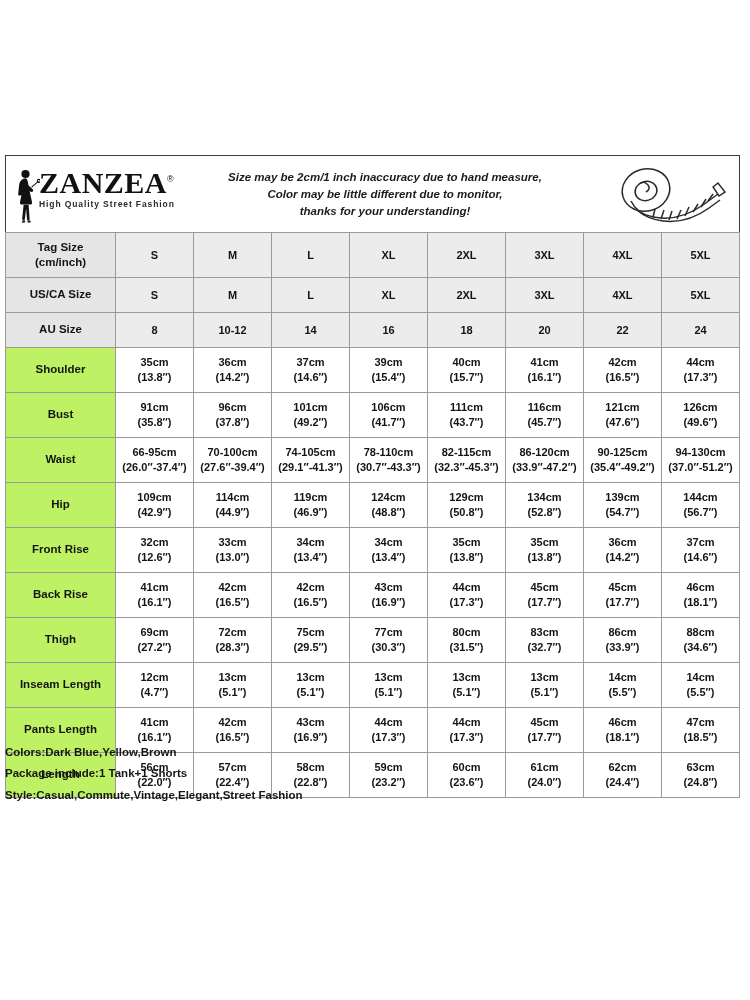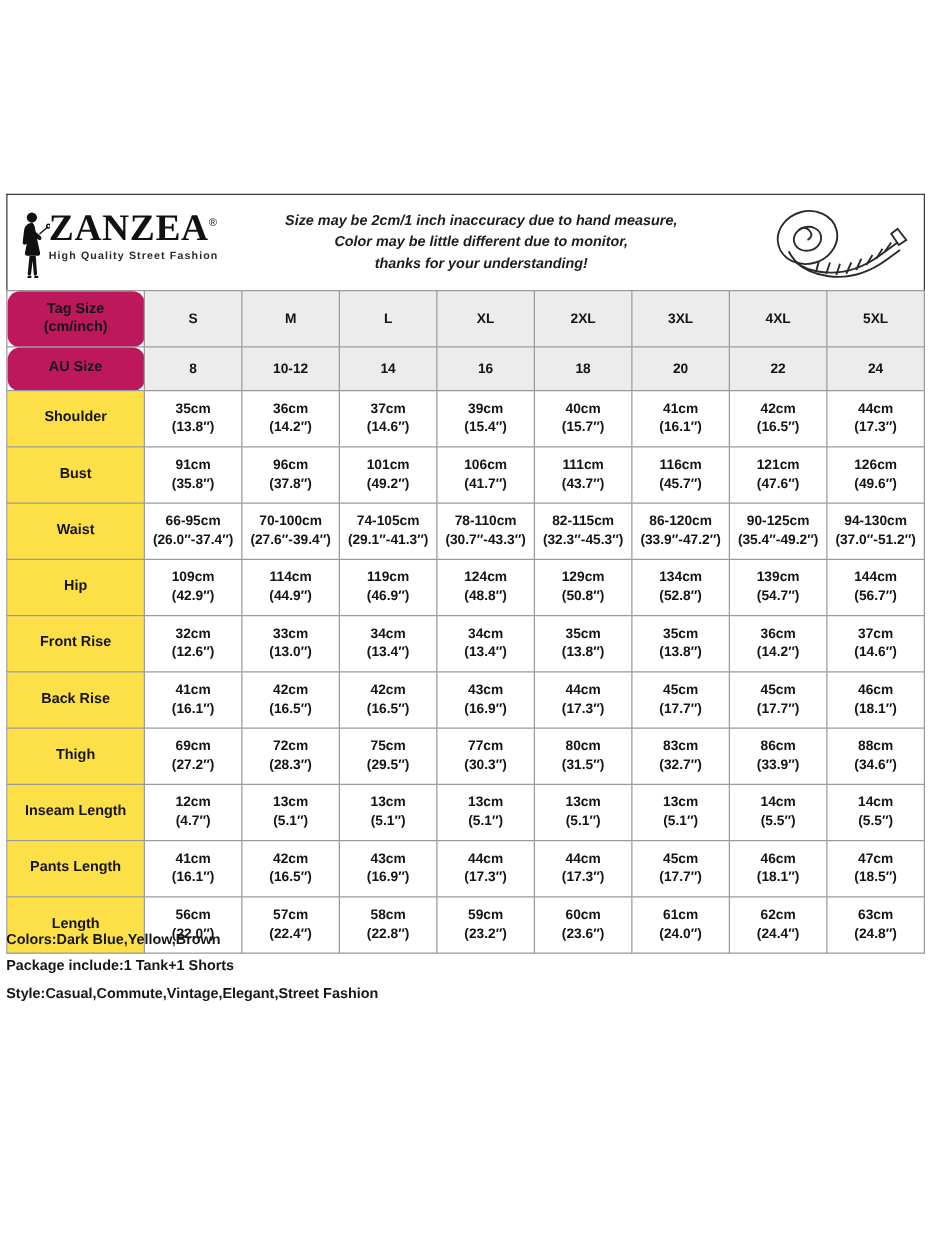--- a/index.html
+++ b/index.html
@@ -118,32 +118,31 @@
     text-align: center;
     vertical-align: middle;
     font-size: 11px;
     font-weight: 700;
     color: #141414;
     padding: 3px 1px;
     line-height: 1.32;
     background: #ffffff;
   }
   table.size-table td.rowlabel {
-    background: #fde047;
+    background: #bef264;
     width: 105px;
     font-size: 11.5px;
     padding: 3px 2px;
   }
   table.size-table tr.sizerow td {
     background: #ececec;
     height: 28px;
   }
   table.size-table tr.sizerow td.rowlabel {
-    background: #be185d;
-    border-radius: 10px;
+    background: #e5e5e5;
   }
   table.size-table tr.tagrow td { height: 38px; }
   table.size-table tr.measure td { height: 38px; }
 
   .cm { display: block; }
   .inch { display: block; }
 
   
   table.size-table {
     border: 1px solid #3d3d3d;
@@ -225,20 +224,31 @@
         <td>S</td>
         <td>M</td>
         <td>L</td>
         <td>XL</td>
         <td>2XL</td>
         <td>3XL</td>
         <td>4XL</td>
         <td>5XL</td>
       </tr>
 
+      <tr class="sizerow">
+        <td class="rowlabel">US/CA Size</td>
+        <td>S</td>
+        <td>M</td>
+        <td>L</td>
+        <td>XL</td>
+        <td>2XL</td>
+        <td>3XL</td>
+        <td>4XL</td>
+        <td>5XL</td>
+      </tr>
 
 
       <tr class="sizerow">
         <td class="rowlabel">AU Size</td>
         <td>8</td>
         <td>10-12</td>
         <td>14</td>
         <td>16</td>
         <td>18</td>
         <td>20</td>

